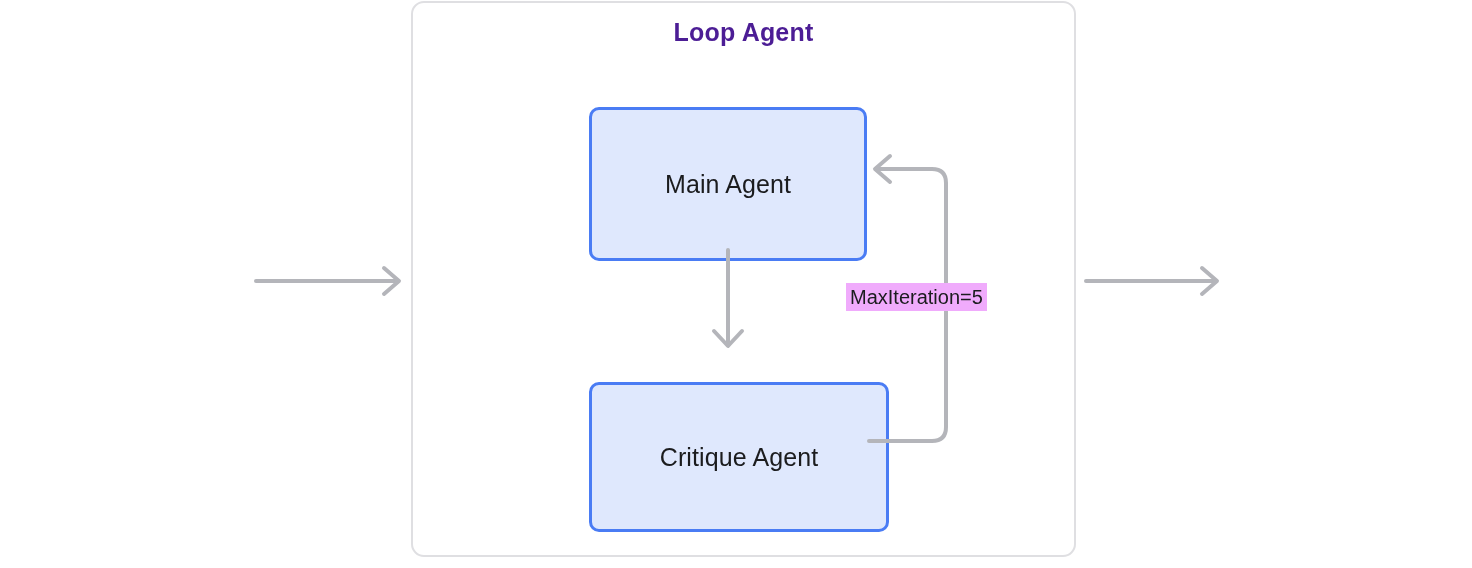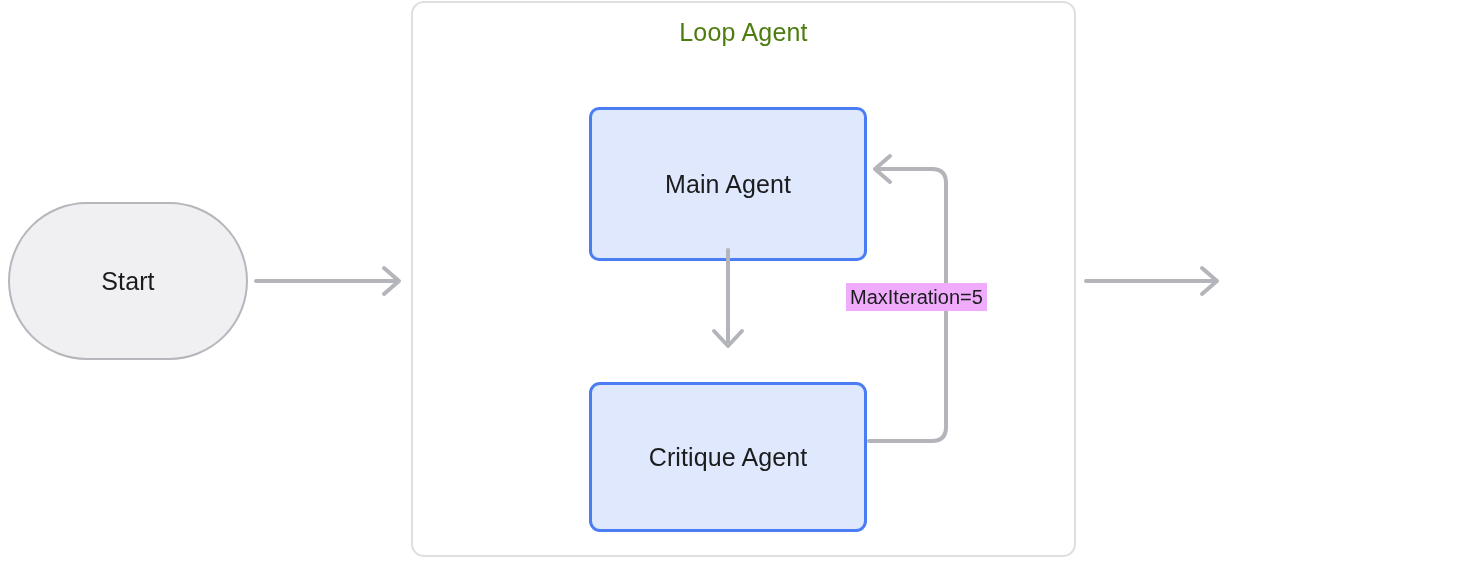--- a/index.html
+++ b/index.html
@@ -51,22 +51,22 @@
     border: 2px solid #dfdfe2;
     border-radius: 13px;
   }
   #loop-title {
     position: absolute;
     left: 0;
     top: 17px;
     width: 100%;
     text-align: center;
     font-size: 25px;
-    font-weight: normal;
-    color: #4d7c0f;
+    font-weight: bold;
+    color: #4c1d95;
     letter-spacing: 0.2px;
     line-height: 1;
   }
 
   
   .agent-box {
     position: absolute;
     background: #dfe8fd;
     border: 3px solid #4a7cf4;
     border-radius: 10px;
@@ -76,21 +76,21 @@
     box-sizing: border-box;
     margin-top: 16px;
   }
   .agent-box .node-label {
     font-size: 25px;
     color: #1b1c1e;
     letter-spacing: 0.1px;
     line-height: 1;
   }
   #node-main-agent     { left: 589px; top: 91px;  width: 278px; height: 154px; }
-  #node-critique-agent { left: 589px; top: 366px; width: 278px; height: 150px; border-radius: 11px; }
+  #node-critique-agent { left: 589px; top: 366px; width: 300px; height: 150px; }
 
   
   #edge-layer {
     position: absolute;
     left: 0;
     top: 0;
     width: 1472px;
     height: 568px;
     pointer-events: none;
   }
@@ -120,23 +120,20 @@
     color: #1b1c1e;
     line-height: 1.1;
     white-space: nowrap;
   }
 </style>
 </head>
 <body>
 
 <div id="canvas">
 
-  <div id="node-start" class="stadium">
-    <span class="node-label">Start</span>
-  </div>
 
 
   <div id="loop-container">
     <div id="loop-title">Loop Agent</div>
   </div>
 
   <div id="node-main-agent" class="agent-box">
     <span class="node-label">Main Agent</span>
   </div>
 

